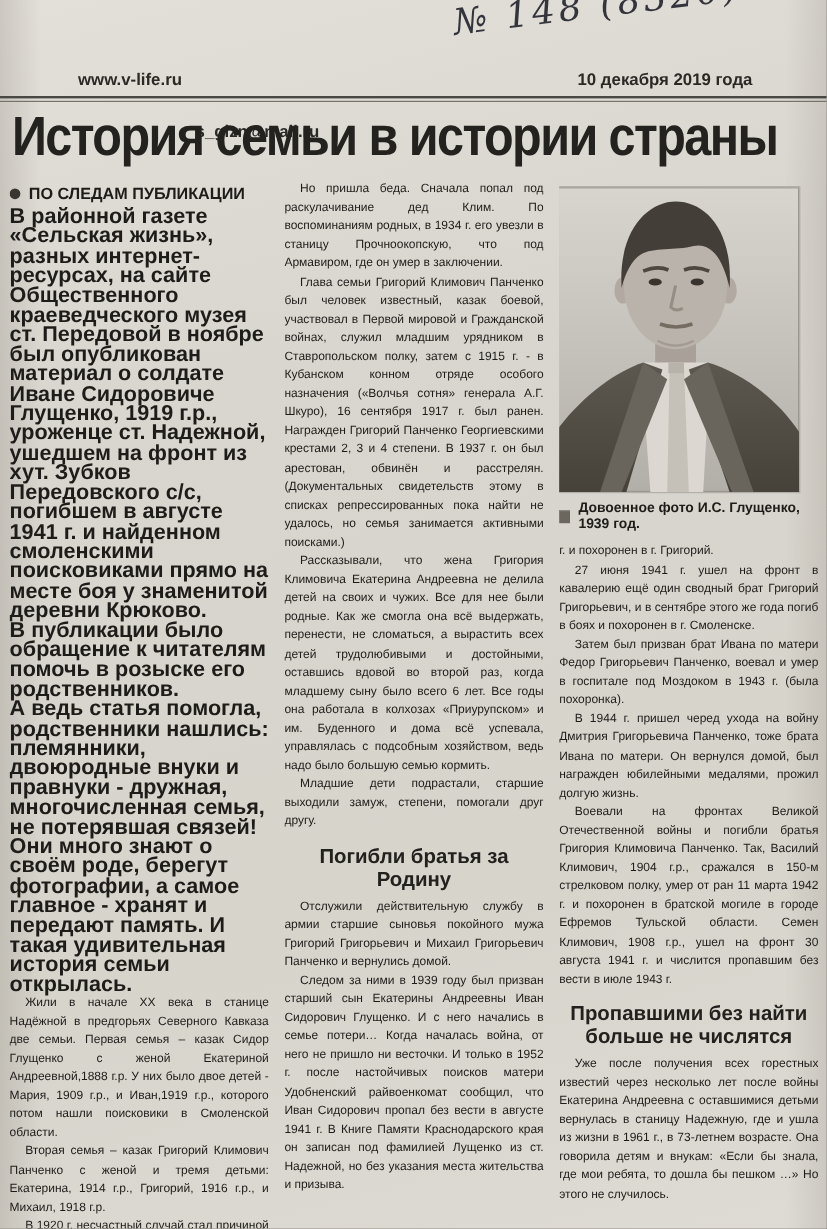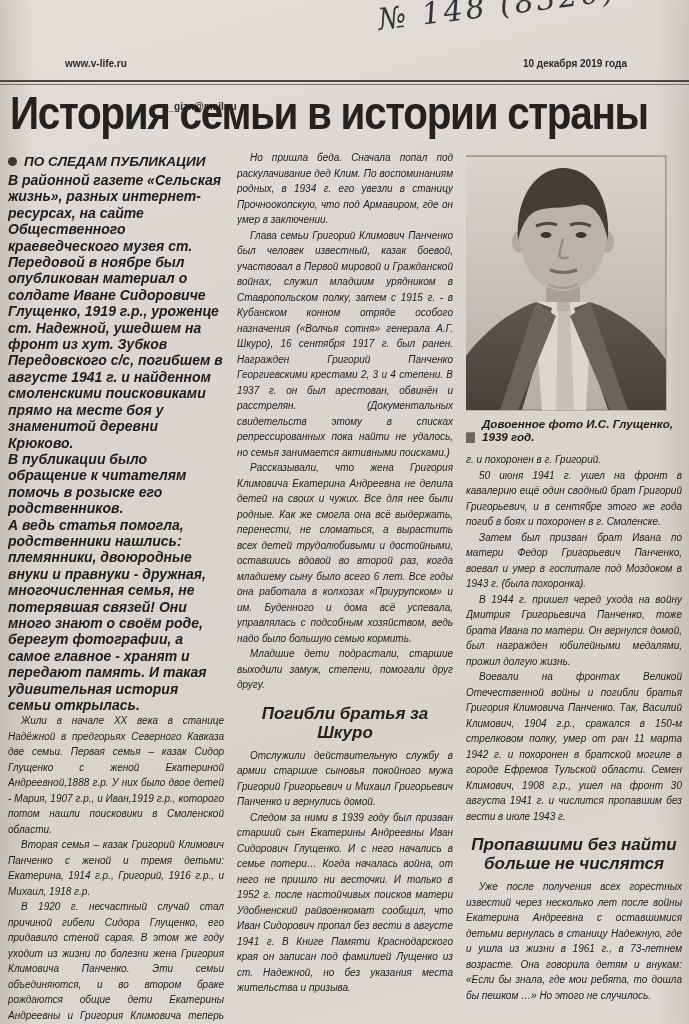--- a/index.html
+++ b/index.html
@@ -9,41 +9,41 @@
       linear-gradient(90deg, rgba(110,105,95,.20) 0%, rgba(110,105,95,0) 5%, rgba(110,105,95,0) 95%, rgba(110,105,95,.16) 100%),
       linear-gradient(165deg,#e3e0d9 0%,#d9d6cf 30%,#d7d4cc 70%,#dedbd4 100%);
     font-family:"Liberation Sans",sans-serif;color:#1e1c19;
   }
   .hand{
     position:absolute;top:2px;left:378px;
     font-family:"DejaVu Serif",serif;font-style:italic;font-weight:500;
     font-size:30px;letter-spacing:3px;color:#34343c;
     transform:rotate(-7deg);transform-origin:left center;white-space:nowrap;
   }
-  .masthead{position:absolute;top:58px;left:0;right:0;height:18px;font-weight:bold;font-size:10px;color:#2b2925;}
+  .masthead{position:absolute;top:58px;left:0;right:0;height:18px;font-weight:bold;font-size:14px;color:#2b2925;}
   .masthead .site{position:absolute;left:65px;top:0;}
   .masthead .email{position:absolute;left:163px;top:0;margin-top:43px;}
   .masthead .date{position:absolute;right:62px;top:0;text-align:center;}
   .rule{position:absolute;top:80px;left:0;width:689px;height:2px;border-top:2px solid #4a4843;border-bottom:1px solid #76736c;}
   .title{
     position:absolute;top:86px;left:10px;white-space:nowrap;
     font-size:46px;font-weight:bold;letter-spacing:-1.5px;color:#24221e;
     transform:scaleX(.88);transform-origin:left center;
   }
   .cols{position:absolute;top:150px;left:8px;width:675px;bottom:0;display:flex;gap:13px;overflow:hidden;}
-  .col{width:216px;min-width:216px;overflow:hidden;font-style:italic;}
+  .col{width:216px;min-width:216px;overflow:hidden;}
   .kicker{font-size:13.5px;font-weight:bold;margin:4px 0 3px;display:flex;align-items:center;}
   .kicker-dot{width:9px;height:9px;border-radius:50%;background:#3a3733;display:inline-block;margin-right:7px;flex:0 0 auto;}
-  p.lede{margin:0;font-weight:bold;font-size:14px;line-height:16.4px;text-align:left;}
+  p.lede{margin:0;font-weight:bold;font-size:18px;line-height:16.4px;text-align:left;}
   p.bodyp{margin:0;font-size:10px;line-height:15.5px;text-align:justify;text-indent:13px;}
   p.contp{text-indent:0;}
   h2.sec-h{margin:11px 2px 6px;font-size:17px;line-height:19px;font-weight:bold;text-align:center;color:#23211d;}
   figure.photo{margin:6px 0 6px -6px;width:206px;height:254px;background:#c9c6c0;box-shadow:0 0 0 1px #b3b0a9;}
   figure.photo svg{display:block;width:100%;height:100%;}
-  .caption{display:flex;align-items:flex-end;margin:7px 0 9px -2px;font-size:11.6px;font-weight:bold;line-height:13px;}
+  .caption{display:flex;align-items:center;margin:7px 0 9px -2px;font-size:11.6px;font-weight:bold;line-height:13px;}
   .caption-marker{width:11px;height:11px;background:#6b675f;box-shadow:inset 1px 1px 0 #8a867d;margin:1px 7px 0 0;flex:0 0 auto;}
 </style>
 </head>
 <body>
 
 <div class="page">
 
   <div class="hand">№ 148 (8320)</div>
 
   <div class="masthead">
@@ -58,30 +58,30 @@
 
   <div class="cols">
     <div class="col">
         <div class="kicker">
           <span class="kicker-dot"></span>
           <span>ПО СЛЕДАМ ПУБЛИКАЦИИ</span>
         </div>
         <p class="lede">В районной газете «Сельская жизнь», разных интернет-ресурсах, на сайте Общественного краеведческого музея ст. Передовой в ноябре был опубликован материал о солдате Иване Сидоровиче Глущенко, 1919 г.р., уроженце ст. Надежной, ушедшем на фронт из хут. Зубков Передовского с/с, погибшем в августе 1941 г. и найденном смоленскими поисковиками прямо на месте боя у знаменитой деревни Крюково.</p>
         <p class="lede">В публикации было обращение к читателям помочь в розыске его родственников.</p>
         <p class="lede">А ведь статья помогла, родственники нашлись: племянники, двоюродные внуки и правнуки - дружная, многочисленная семья, не потерявшая связей! Они много знают о своём роде, берегут фотографии, а самое главное - хранят и передают память. И такая удивительная история семьи открылась.</p>
-        <p class="bodyp">Жили в начале XX века в станице Надёжной в предгорьях Северного Кавказа две семьи. Первая семья – казак Сидор Глущенко с женой Екатериной Андреевной,1888 г.р. У них было двое детей - Мария, 1907 г.р., и Иван,1919 г.р., которого потом нашли поисковики в Смоленской области.</p>
+        <p class="bodyp">Жили в начале XX века в станице Надёжной в предгорьях Северного Кавказа две семьи. Первая семья – казак Сидор Глущенко с женой Екатериной Андреевной,1888 г.р. У них было двое детей - Мария, 1909 г.р., и Иван,1919 г.р., которого потом нашли поисковики в Смоленской области.</p>
         <p class="bodyp">Вторая семья – казак Григорий Климович Панченко с женой и тремя детьми: Екатерина, 1914 г.р., Григорий, 1916 г.р., и Михаил, 1918 г.р.</p>
         <p class="bodyp">В 1920 г. несчастный случай стал причиной гибели Сидора Глущенко, его придавило стеной сарая. В этом же году уходит из жизни по болезни жена Григория Климовича Панченко. Эти семьи объединяются, и во втором браке рождаются общие дети Екатерины Андреевны и Григория Климовича теперь уже в семье Панченко – Фёдор Григорьевич, 1924 г.р., Дмитрий Григорьевич, 1926 г.р., Сергей Григорьевич, 1928 г.р., Андрей Григорьевич, 1931 г.р.</p>
       </div>
     <div class="col">
         <p class="bodyp">Но пришла беда. Сначала попал под раскулачивание дед Клим. По воспоминаниям родных, в 1934 г. его увезли в станицу Прочноокопскую, что под Армавиром, где он умер в заключении.</p>
         <p class="bodyp">Глава семьи Григорий Климович Панченко был человек известный, казак боевой, участвовал в Первой мировой и Гражданской войнах, служил младшим урядником в Ставропольском полку, затем с 1915 г. - в Кубанском конном отряде особого назначения («Волчья сотня» генерала А.Г. Шкуро), 16 сентября 1917 г. был ранен. Награжден Григорий Панченко Георгиевскими крестами 2, 3 и 4 степени. В 1937 г. он был арестован, обвинён и расстрелян. (Документальных свидетельств этому в списках репрессированных пока найти не удалось, но семья занимается активными поисками.)</p>
         <p class="bodyp">Рассказывали, что жена Григория Климовича Екатерина Андреевна не делила детей на своих и чужих. Все для нее были родные. Как же смогла она всё выдержать, перенести, не сломаться, а вырастить всех детей трудолюбивыми и достойными, оставшись вдовой во второй раз, когда младшему сыну было всего 6 лет. Все годы она работала в колхозах «Приурупском» и им. Буденного и дома всё успевала, управлялась с подсобным хозяйством, ведь надо было большую семью кормить.</p>
         <p class="bodyp">Младшие дети подрастали, старшие выходили замуж, степени, помогали друг другу.</p>
-        <h2 class="sec-h">Погибли братья за Шкуро</h2>
+        <h2 class="sec-h">Погибли братья за Родину</h2>
         <p class="bodyp">Отслужили действительную службу в армии старшие сыновья покойного мужа Григорий Григорьевич и Михаил Григорьевич Панченко и вернулись домой.</p>
         <p class="bodyp">Следом за ними в 1939 году был призван старший сын Екатерины Андреевны Иван Сидорович Глущенко. И с него начались в семье потери… Когда началась война, от него не пришло ни весточки. И только в 1952 г. после настойчивых поисков матери Удобненский райвоенкомат сообщил, что Иван Сидорович пропал без вести в августе 1941 г. В Книге Памяти Краснодарского края он записан под фамилией Лущенко из ст. Надежной, но без указания места жительства и призыва.</p>
       </div>
     <div class="col">
       <figure class="photo">
         <svg viewBox="0 0 206 254" preserveAspectRatio="none">
           <defs>
             <linearGradient id="bg" x1="0" y1="0" x2="0" y2="1">
               <stop offset="0" stop-color="#d8d5cf"></stop>
               <stop offset="0.55" stop-color="#c4c1ba"></stop>
@@ -126,21 +126,21 @@
 
           <path d="M88,128 Q103,136 118,128" stroke="#a39b92" stroke-width="2" fill="none"></path>
         </svg>
       </figure>
       <div class="caption">
         <span class="caption-marker"></span>
         <span>Довоенное фото И.С. Глущенко, 1939 год.</span>
       </div>
       <div>
           <p class="bodyp contp">г. и похоронен в г. Григорий.</p>
-          <p class="bodyp">50 июня 1941 г. ушел на фронт в кавалерию ещё один сводный брат Григорий Григорьевич, и в сентябре этого же года погиб в боях и похоронен в г. Смоленске.</p>
+          <p class="bodyp">27 июня 1941 г. ушел на фронт в кавалерию ещё один сводный брат Григорий Григорьевич, и в сентябре этого же года погиб в боях и похоронен в г. Смоленске.</p>
           <p class="bodyp">Затем был призван брат Ивана по матери Федор Григорьевич Панченко, воевал и умер в госпитале под Моздоком в 1943 г. (была похоронка).</p>
           <p class="bodyp">В 1944 г. пришел черед ухода на войну Дмитрия Григорьевича Панченко, тоже брата Ивана по матери. Он вернулся домой, был награжден юбилейными медалями, прожил долгую жизнь.</p>
           <p class="bodyp">Воевали на фронтах Великой Отечественной войны и погибли братья Григория Климовича Панченко. Так, Василий Климович, 1904 г.р., сражался в 150-м стрелковом полку, умер от ран 11 марта 1942 г. и похоронен в братской могиле в городе Ефремов Тульской области. Семен Климович, 1908 г.р., ушел на фронт 30 августа 1941 г. и числится пропавшим без вести в июле 1943 г.</p>
           <h2 class="sec-h">Пропавшими без найти больше не числятся</h2>
           <p class="bodyp">Уже после получения всех горестных известий через несколько лет после войны Екатерина Андреевна с оставшимися детьми вернулась в станицу Надежную, где и ушла из жизни в 1961 г., в 73-летнем возрасте. Она говорила детям и внукам: «Если бы знала, где мои ребята, то дошла бы пешком …» Но этого не случилось.</p>
         </div>
     </div>
   </div>
 
 </div>

